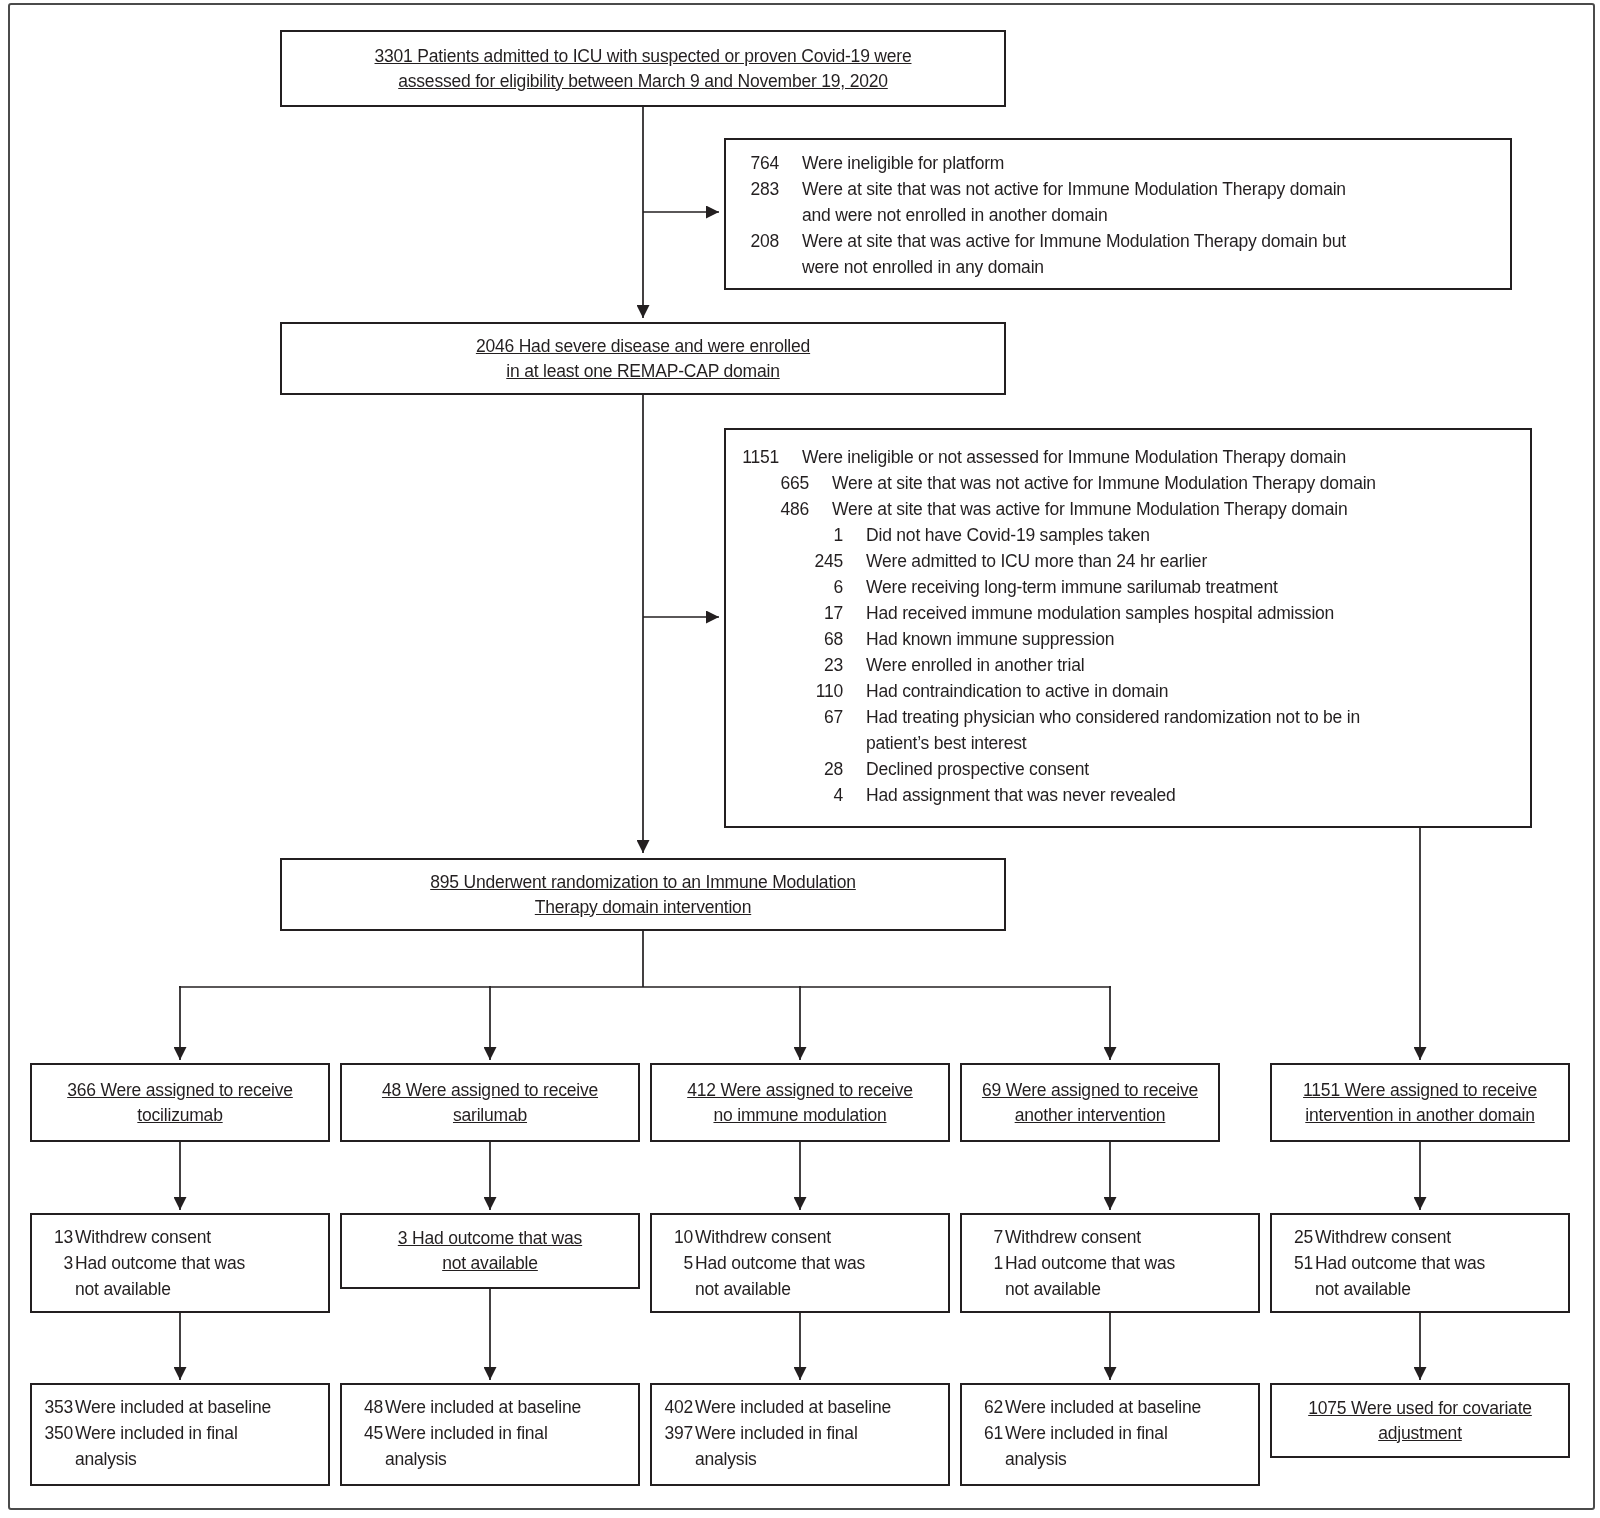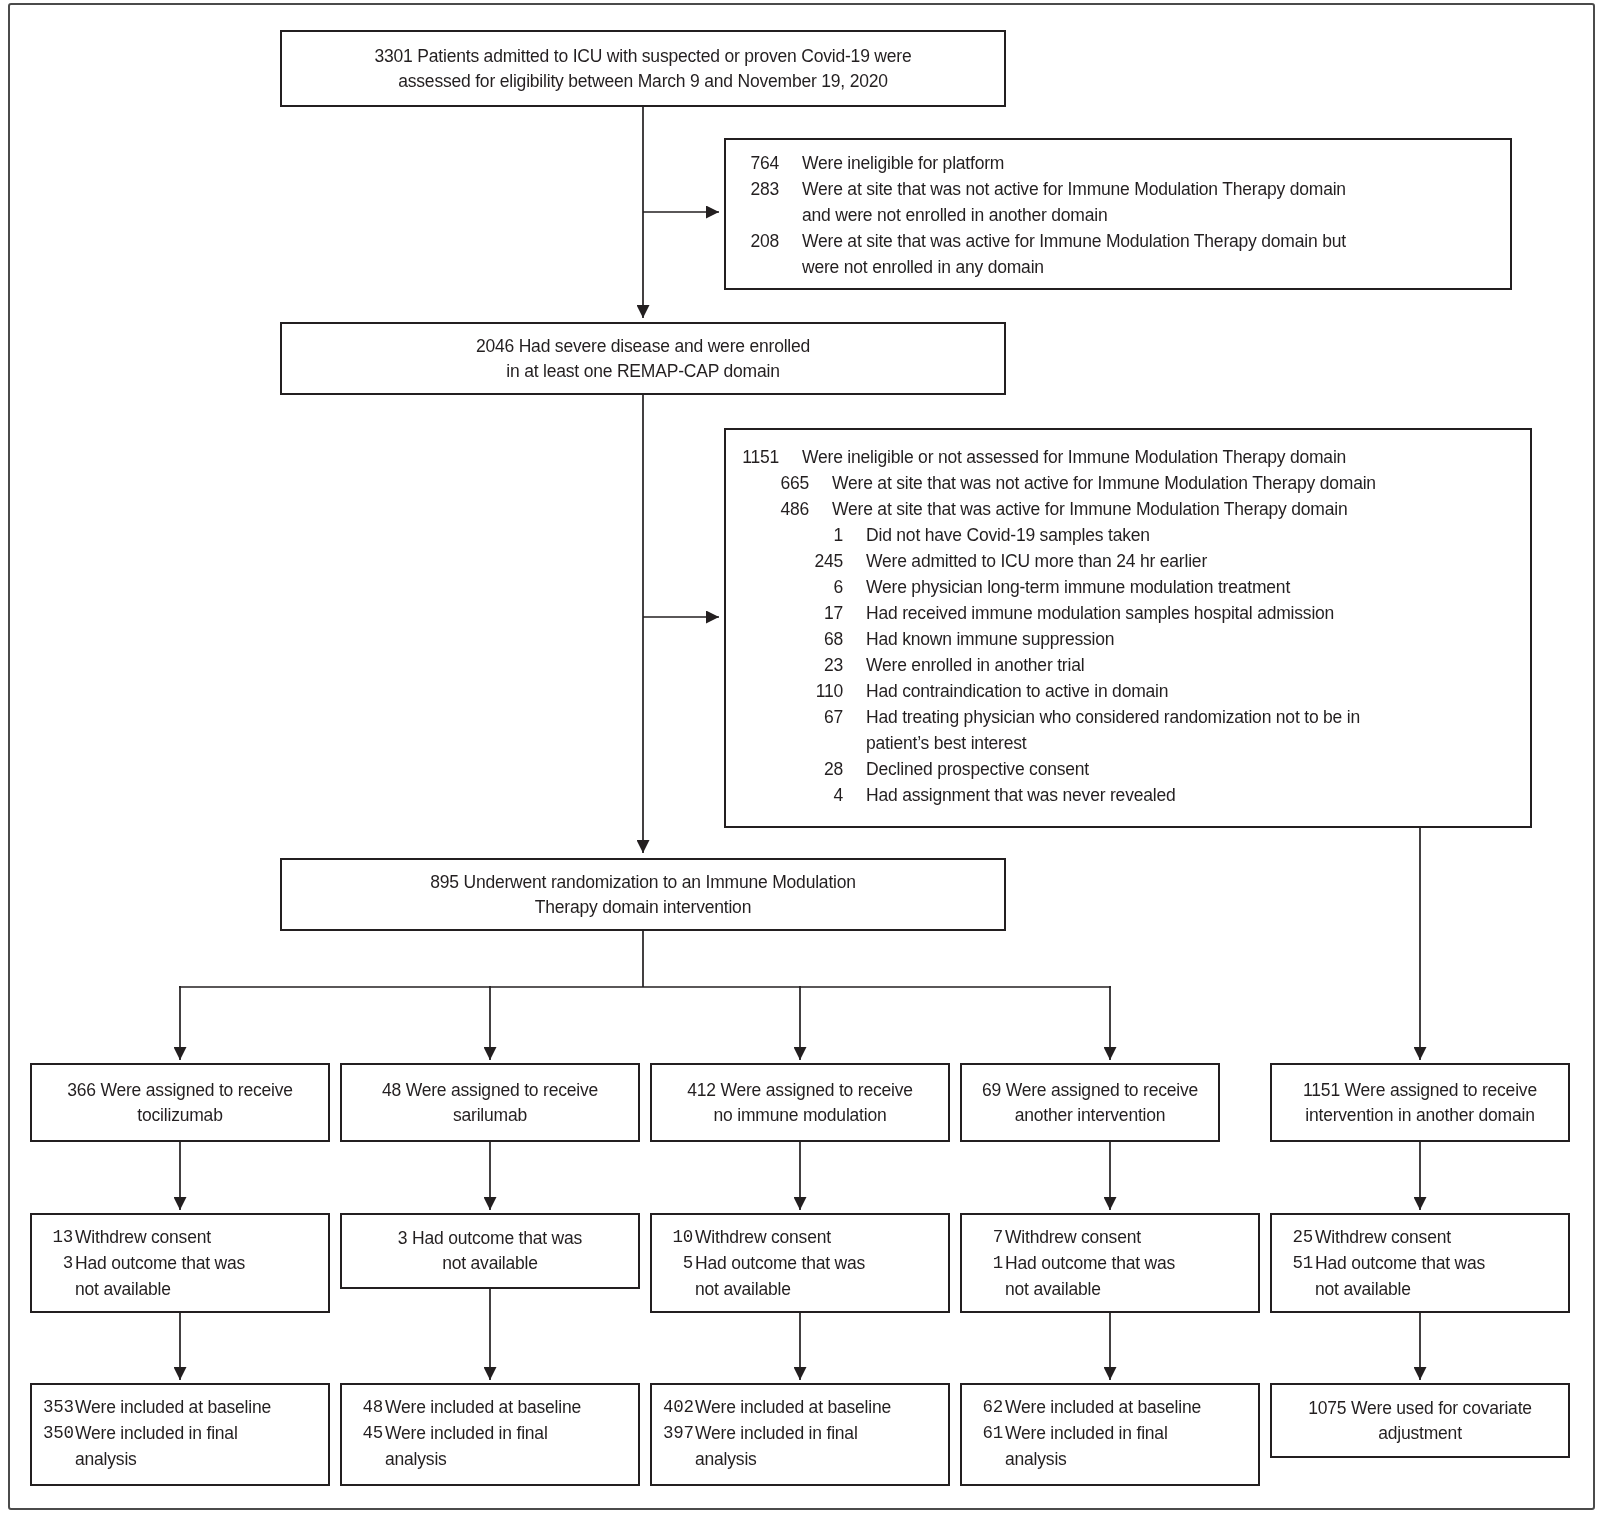--- a/index.html
+++ b/index.html
@@ -5,30 +5,30 @@
   html,body{margin:0;padding:0;background:#fff;}
   #fig{position:relative;width:1600px;height:1518px;background:#fff;
        font-family:"Liberation Sans","DejaVu Sans",sans-serif;color:#231f20;
        font-size:17.5px;letter-spacing:-0.2px;}
   #frame{position:absolute;left:8px;top:3px;width:1583px;height:1503px;
          border:2.5px solid #4b4b4b;border-radius:3px;}
   #wires{position:absolute;left:0;top:0;pointer-events:none;}
   #wires line{stroke:#231f20;stroke-width:1.7px;}
   .box{position:absolute;background:#fff;border:2px solid #231f20;box-sizing:border-box;}
   .center{display:flex;flex-direction:column;justify-content:center;align-items:center;
-          text-align:center;line-height:25px;}
+          text-align:center;line-height:25px;text-decoration:underline;}
   .list{padding:10px 13px;line-height:26px;}
   .sm{padding:9px 11px;}
   .row{display:flex;}
   .row .n{flex:none;text-align:right;white-space:pre;}
   .row .t{margin-left:23px;flex:1;}
   .l1 .n{width:40px;}
   .l2 .n{width:70px;}
   .l3 .n{width:104px;}
-  .sm .row .n{width:30px;font-family:Liberation Mono, monospace;}
+  .sm .row .n{width:30px;}
   .sm .row .t{margin-left:2px;}
 </style>
 </head>
 <body>
 
 <div id="fig">
   <div id="frame"></div>
 
   <svg id="wires" width="1600" height="1518" viewBox="0 0 1600 1518">
     <defs>
@@ -108,21 +108,21 @@
     <div class="row l3">
         <span class="n">1</span>
         <span class="t">Did not have Covid-19 samples taken</span>
       </div>
     <div class="row l3">
         <span class="n">245</span>
         <span class="t">Were admitted to ICU more than 24 hr earlier</span>
       </div>
     <div class="row l3">
         <span class="n">6</span>
-        <span class="t">Were physician long-term immune modulation treatment</span>
+        <span class="t">Were receiving long-term immune sarilumab treatment</span>
       </div>
     <div class="row l3">
         <span class="n">17</span>
         <span class="t">Had received immune modulation samples hospital admission</span>
       </div>
     <div class="row l3">
         <span class="n">68</span>
         <span class="t">Had known immune suppression</span>
       </div>
     <div class="row l3">

